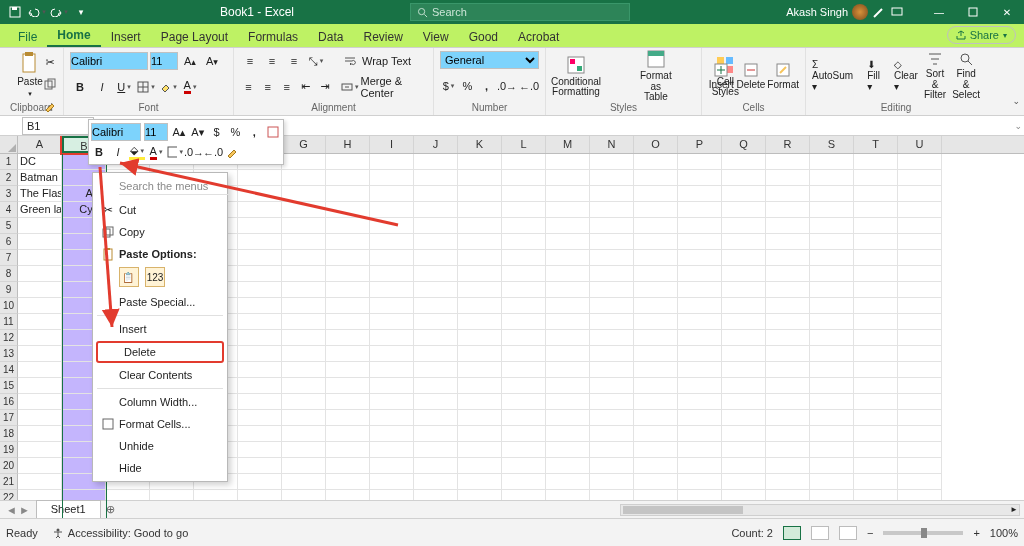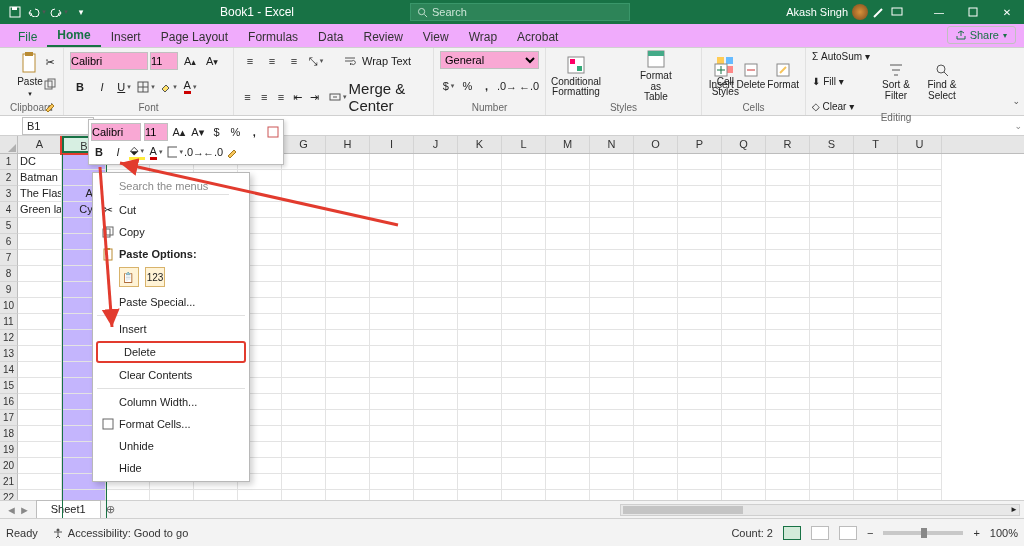--- a/index.html
+++ b/index.html
@@ -10,34 +10,34 @@
   .qat { display: flex; align-items: center; gap: 4px; padding-left: 6px; }
   .qat .q-btn { width: 18px; height: 18px; display: flex; align-items: center; justify-content: center; }
   .doc-title { position: absolute; left: 220px; font-size: 12px; }
   .search-box { position: absolute; left: 410px; width: 220px; height: 18px; background: #2d8458; border: 1px solid #3a976a; display: flex; align-items: center; padding: 0 6px; font-size: 11px; color: #cce5d7; }
   .search-box svg { margin-right: 4px; }
   .acct { position: absolute; right: 120px; display: flex; align-items: center; gap: 4px; font-size: 11px; }
   .win-ctrls { position: absolute; right: 0; display: flex; }
   .win-ctrls span { width: 34px; height: 24px; display: flex; align-items: center; justify-content: center; font-size: 10px; }
 
   
-  .tabstrip { height: 24px; background: #f0abfc; border-bottom: 1px solid #d0d0d0; display: flex; align-items: flex-end; padding-left: 8px; position: relative; }
+  .tabstrip { height: 24px; background: #bef264; border-bottom: 1px solid #d0d0d0; display: flex; align-items: flex-end; padding-left: 8px; position: relative; }
   .tab { padding: 4px 10px 3px 10px; font-size: 12px; color: #333; }
   .tab.active { color: #187245; border-bottom: 2px solid #187245; font-weight: 600; }
-  .share-btn { position: absolute; right: 8px; top: 2px; height: 18px; border: 1px solid #c0c0c0; border-radius: 3px; padding: 1px 8px; display: flex; align-items: center; font-size: 11px; color: #187245; gap:4px; }
+  .share-btn { position: absolute; right: 8px; top: 2px; height: 18px; border: 1px solid #c0c0c0; border-radius: 9px; padding: 1px 8px; display: flex; align-items: center; font-size: 11px; color: #187245; gap:4px; }
 
   
   .ribbon { height: 68px; background: #f3f3f3; border-bottom: 1px solid #d0d0d0; display: flex; position: relative; }
   .ribgroup { border-right: 1px solid #e1e1e1; padding: 3px 6px 1px 6px; display: flex; flex-direction: column; justify-content: space-between; }
   .ribgroup .label { text-align: center; font-size: 10px; color: #666; padding-bottom: 1px; }
   .ribrow { display: flex; align-items: center; gap: 2px; }
   .btn-s { width: 20px; height: 20px; display: flex; align-items: center; justify-content: center; font-size: 11px; }
   .btn-big { display: flex; flex-direction: column; align-items: center; justify-content: center; width: 48px; font-size: 10px; text-align:center; line-height:1.05; gap:2px;}
   .dd::after { content:"▾"; font-size:7px; margin-left:2px; color:#555;}
-  select.flat, input.flat { border:1px solid #c0c0c0; background:#f9a8d4; height:18px; font-size:11px; }
+  select.flat, input.flat { border:1px solid #c0c0c0; background:#7dd3fc; height:18px; font-size:11px; }
 
   
   .fbar { height: 20px; border-bottom:1px solid #d0d0d0; display:flex; align-items:center;padding-left:20px; }
   .namebox { width:72px; height:18px; border:1px solid #c0c0c0; margin-left:2px; font-size:11px; padding-left:4px; display:flex; align-items:center;}
   .fbar .fx { width:20px; text-align:center; font-style:italic; color:#666;}
   .fbar .expand { margin-left:auto; margin-right:2px; color:#888; font-size:9px;}
 
   
   .minitool { position:absolute; left:88px; top:119px; background:#fff; border:1px solid #bdbdbd; box-shadow:2px 2px 4px rgba(0,0,0,.15); padding:2px; z-index:50; width:196px;}
   .minitool .row { display:flex; align-items:center; gap:3px; height:20px;}
@@ -53,21 +53,21 @@
   .rows{ position:absolute; left:0; top:18px; right:0; bottom:0;}
   .row{ height:16px; display:flex;}
   .rh{ width:18px; background:#e6e6e6; border-right:1px solid #bdbdbd; border-bottom:1px solid #d4d4d4; text-align:center; font-size:10px; line-height:15px; color:#333;}
   .cell{ width:44px; border-right:1px solid #e3e3e3; border-bottom:1px solid #e3e3e3; font-size:11px; padding-left:2px; line-height:15px; white-space:nowrap; overflow:hidden;}
   .selcol{ background:#c4b5fd;text-align:right;}
   .cell.colB { position:relative;}
   .colB-borderL{ position:absolute; top:18px; bottom:0; left:62px; width:1px; background:#187245; z-index:3;}
   .colB-borderR{ position:absolute; top:18px; bottom:0; left:106px; width:1px; background:#187245; z-index:3;}
 
   
-  .ctxmenu{ position:absolute; left:92px; top:172px; width:158px; background:#fff; border:1px solid #b8b8b8; box-shadow:3px 3px 6px rgba(0,0,0,.18); z-index:60; padding:2px 0;}
+  .ctxmenu{ position:absolute; left:92px; top:172px; width:136px; background:#fff; border:1px solid #b8b8b8; box-shadow:3px 3px 6px rgba(0,0,0,.18); z-index:60; padding:2px 0;}
   .ctxmenu .srch{ margin:2px 6px 4px 26px; height:18px; border:none; border-bottom:1px solid #e0e0e0; font-size:11px; color:#8a8a8a; width:110px; display:flex; align-items:center;}
   .ctxitem{ height:22px; display:flex; align-items:center; padding-left:6px; font-size:11px;}
   .ctxitem .ic{ width:18px; display:flex; justify-content:center; font-size:12px;}
   .ctxitem .txt{ padding-left:2px;}
   .ctxsep{ height:1px; background:#e0e0e0; margin:2px 4px;}
   .paste-opt{ display:flex; gap:6px; padding:2px 0 4px 26px;}
   .paste-opt span{ width:20px; height:20px; border:1px solid #d8b36b; background:#fff3d6; display:flex; align-items:center; justify-content:center; font-size:10px;}
 
   
   .ctxitem.hl{ border:2px solid #e23b2e; border-radius:3px; margin:1px 3px; height:22px;}
@@ -149,21 +149,21 @@
 
 <div class="tabstrip">
   <div class="tab" style="color:#187245;">File</div>
   <div class="tab active">Home</div>
   <div class="tab">Insert</div>
   <div class="tab">Page Layout</div>
   <div class="tab">Formulas</div>
   <div class="tab">Data</div>
   <div class="tab">Review</div>
   <div class="tab">View</div>
-  <div class="tab">Wrap</div>
+  <div class="tab">Good</div>
   <div class="tab">Acrobat</div>
   <div class="share-btn">
     <svg width="10" height="10">
         <path d="M5 1v5M2 3l3-2 3 2M1 6v3h8V6" fill="none" stroke="#187245"></path>
       </svg>
     <span>Share</span>
       <span style="font-size:8px;">▾</span>
   </div>
 </div>
 
@@ -251,22 +251,23 @@
       <span class="btn-s">≡</span>
       <span class="btn-s">⇤</span>
       <span class="btn-s">⇥</span>
       <span style="width:4px;"></span>
       <span class="btn-s dd">
           <svg width="12" height="10">
             <rect x="1" y="2" width="10" height="6" fill="none" stroke="#555"></rect>
             <line x1="4" y1="5" x2="8" y2="5" stroke="#555"></line>
           </svg>
         </span>
-      <span style="font-size:15px;">Merge &amp; Center</span>
-    </div>
+      <span style="font-size:11px;">Merge &amp; Center</span>
+    </div>
+    <div class="label">Alignment</div>
   </div>
 
   <div class="ribgroup" style="width:112px;">
     <div class="ribrow">
         <select class="flat" style="width:100px;"><option>General</option></select>
       </div>
     <div class="ribrow">
       <span class="btn-s dd">$</span>
       <span class="btn-s">%</span>
       <span class="btn-s">
@@ -331,21 +332,21 @@
             <path d="M5 11l6-6" stroke="#f7c55b" stroke-width="2"></path>
           </svg>
           <span>Format</span>
         </div>
     </div>
     <div class="label">Cells</div>
   </div>
 
   <div class="ribgroup" style="width:180px; border-right:none;">
     <div class="ribrow" style="gap:6px;">
-      <div style="display:flex;flex-direction:column;gap:14px;font-size:10px;">
+      <div style="display:flex;flex-direction:row;gap:14px;font-size:10px;">
         <span>Σ <span>AutoSum</span> ▾</span>
         <span>⬇ <span>Fill</span> ▾</span>
         <span>◇ <span>Clear</span> ▾</span>
       </div>
       <div class="btn-big" style="width:40px;">
           <svg width="16" height="16">
             <path d="M2 3h12M4 8h8M6 13h4" stroke="#555" fill="none"></path>
           </svg>
           <span>Sort &amp; Filter</span>
         </div>

